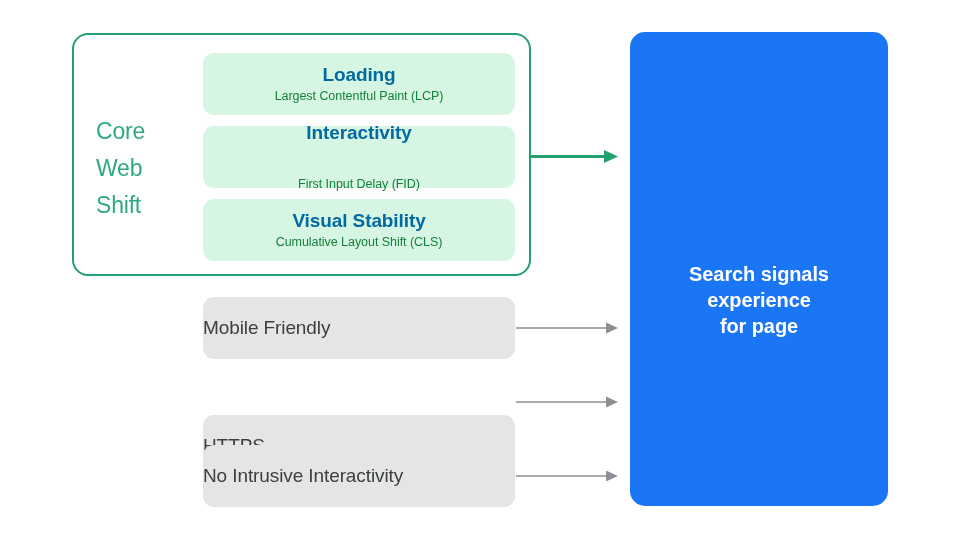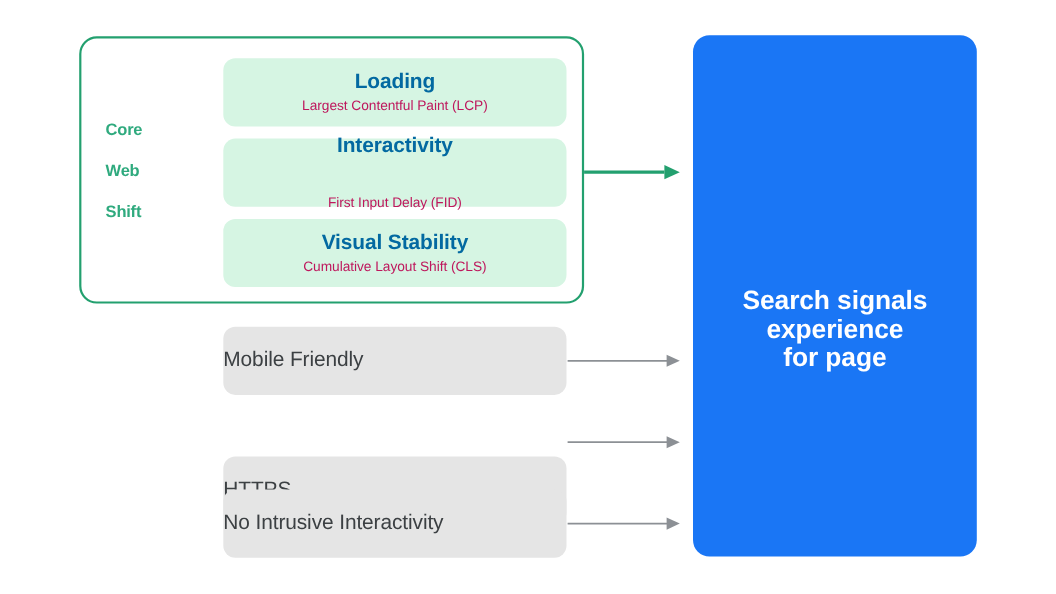--- a/index.html
+++ b/index.html
@@ -33,24 +33,24 @@
     height: 243px;
     box-sizing: border-box;
     border: 2px solid #23a06f;
     border-radius: 16px;
     background: #ffffff;
   }
 
   .cwv-label {
     position: absolute;
     left: 96px;
-    top: 100px;
+    top: 113px;
     width: 96px;
-    font-size: 15px;
-    font-weight: bold;
+    font-size: 23px;
+    font-weight: normal;
     line-height: 37px;
     color: #2faa7e;
     letter-spacing: -0.2px;
   }
   .cwv-label div { white-space: nowrap; }
 
   
   .metric-card {
     position: absolute;
     left: 203px;
@@ -70,21 +70,21 @@
   .metric-title {
     font-size: 19px;
     font-weight: bold;
     color: #0369a1;
     line-height: 23px;
     letter-spacing: -0.1px;
   }
   .metric-sub {
     font-size: 12.5px;
     font-weight: normal;
-    color: #be185d;
+    color: #15803d;
     line-height: 18px;
     margin-top: 1px;
     letter-spacing: -0.05px;
   }
 
   
   .signal-card {
     position: absolute;
     left: 203px;
     width: 312px;
@@ -116,21 +116,21 @@
     background: #1a76f5;
     border-radius: 15px;
   }
   .blue-text {
     position: absolute;
     left: 0;
     right: 0;
     top: 229px;
     text-align: center;
     color: #ffffff;
-    font-size: 24px;
+    font-size: 20px;
     font-weight: bold;
     line-height: 26px;
     letter-spacing: -0.1px;
   }
   .blue-text div { white-space: nowrap; }
 
   
   .arrow-layer {
     position: absolute;
     left: 0;

